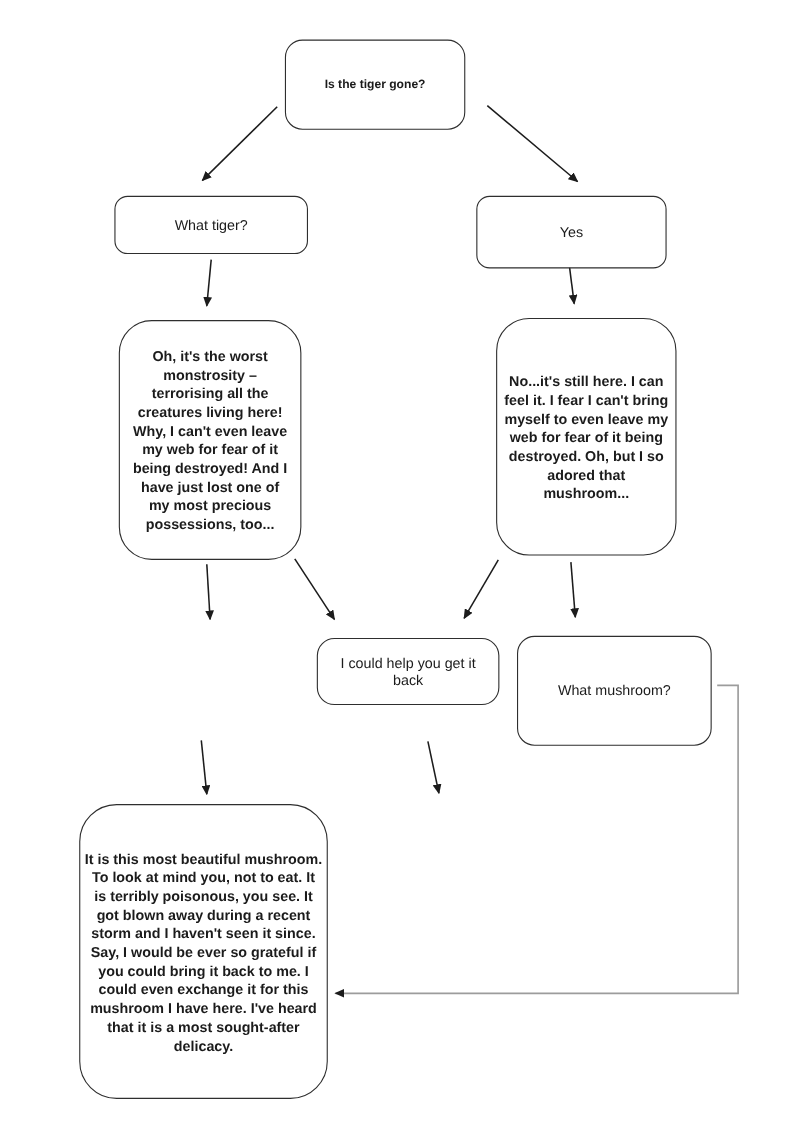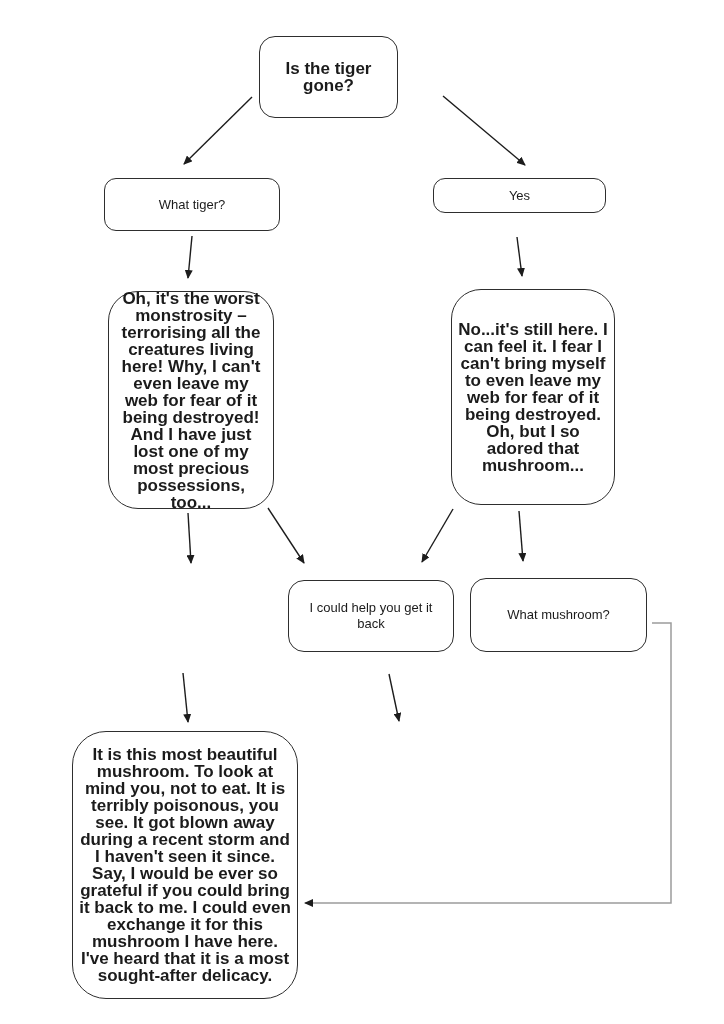--- a/index.html
+++ b/index.html
@@ -22,31 +22,31 @@
     box-sizing: border-box;
     background: #ffffff;
     border: 1.5px solid #2e2e2e;
     color: #1b1b1b;
     display: flex;
     align-items: center;
     justify-content: center;
     text-align: center;
     z-index: 1;
   }
-  .speech { font-weight: 700; font-size: 17px; line-height: 17px; }
+  .speech { font-weight: 700; font-size: 13px; line-height: 17px; }
   .option { font-weight: 400; font-size: 13px;   line-height: 16px; }
 
-  .n-root       { left: 259px; top: 36px;  width: 139px; height: 82px;  border-radius: 16px; font-size: 17px; }
+  .n-root       { left: 259px; top: 36px;  width: 164px; height: 82px;  border-radius: 16px; font-size: 11px; }
   .n-whattiger  { left: 104px; top: 178px; width: 176px; height: 53px;  border-radius: 12px; }
-  .n-yes        { left: 433px; top: 178px; width: 173px; height: 35px;  border-radius: 12px; }
+  .n-yes        { left: 433px; top: 178px; width: 173px; height: 66px;  border-radius: 12px; }
   .n-tigerdesc  { left: 108px; top: 291px; width: 166px; height: 218px; border-radius: 30px; padding: 6px 8px; }
   .n-yesdesc    { left: 451px; top: 289px; width: 164px; height: 216px; border-radius: 30px; padding: 6px 6px; }
   .n-possessionq{ left: 93px;  top: 580px; width: 176px; height: 87px;  border-radius: 16px; }
-  .n-help       { left: 288px; top: 580px; width: 166px; height: 72px;  border-radius: 16px; padding: 0 8px; }
-  .n-mushroomq  { left: 470px; top: 578px; width: 177px; height: 74px;  border-radius: 16px; }
+  .n-help       { left: 288px; top: 580px; width: 166px; height: 61px;  border-radius: 16px; padding: 0 8px; }
+  .n-mushroomq  { left: 470px; top: 578px; width: 177px; height: 100px;  border-radius: 16px; }
   .n-possdesc   { left: 72px;  top: 731px; width: 226px; height: 268px; border-radius: 34px; padding: 8px 4px; }
   .n-thanks     { left: 359px; top: 734px; width: 251px; height: 140px; border-radius: 24px; padding: 6px 10px; }
 </style>
 </head>
 <body>
 
 <div id="canvas">
 
   <svg id="edges" viewBox="0 0 724 1024" xmlns="http://www.w3.org/2000/svg">
     <defs>

